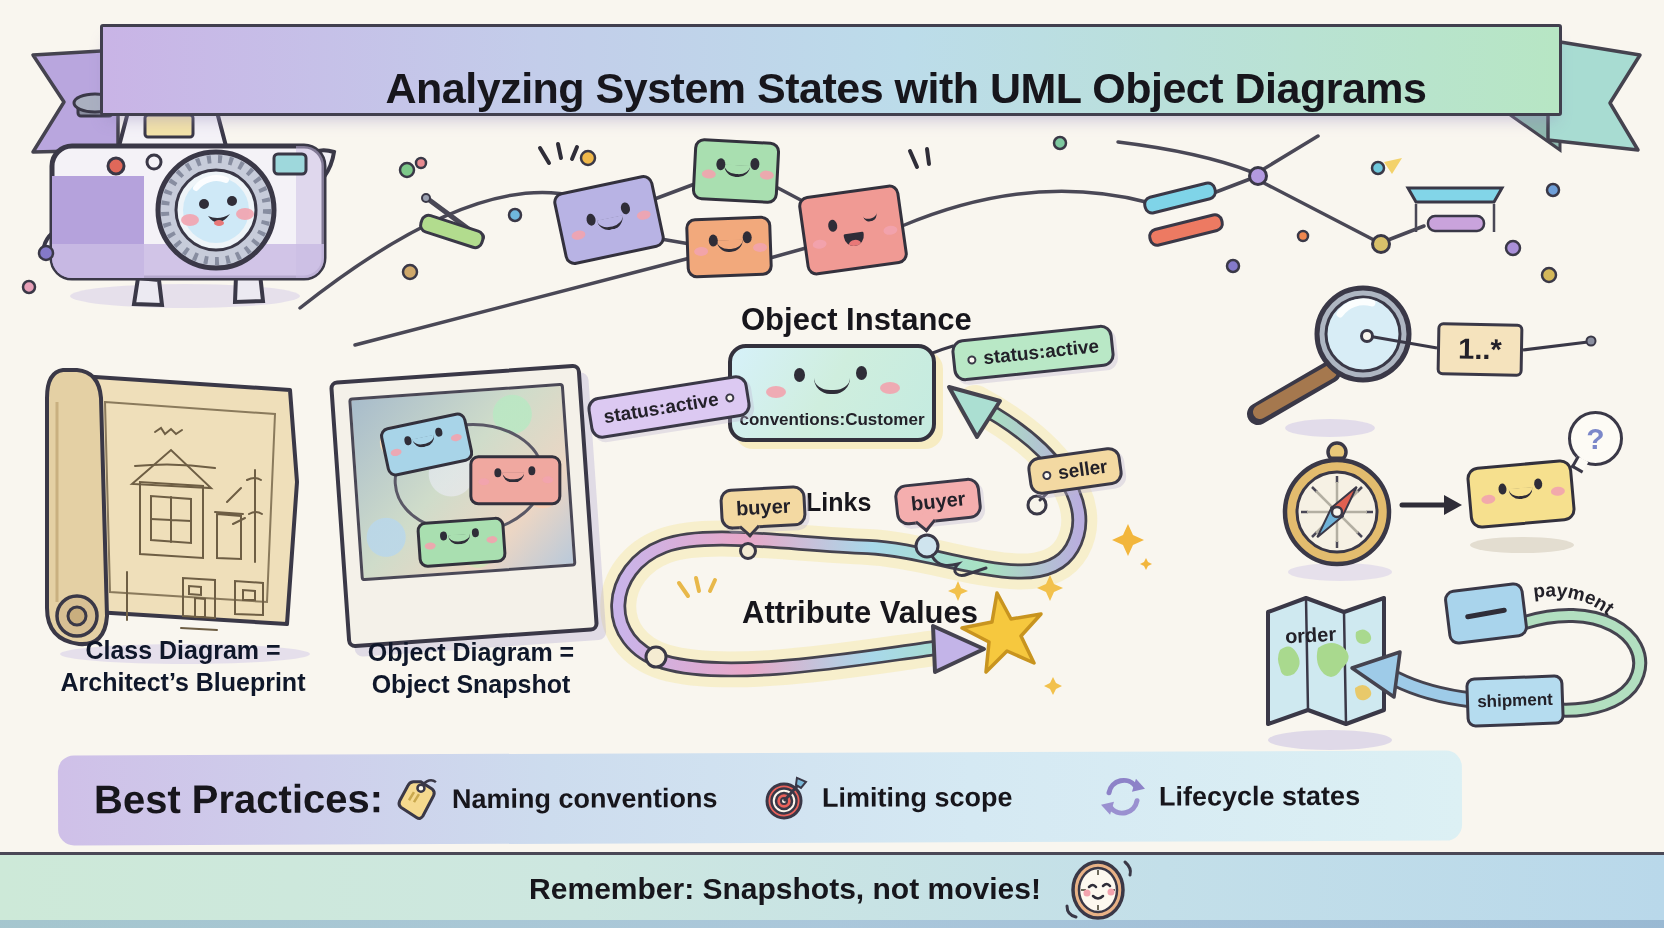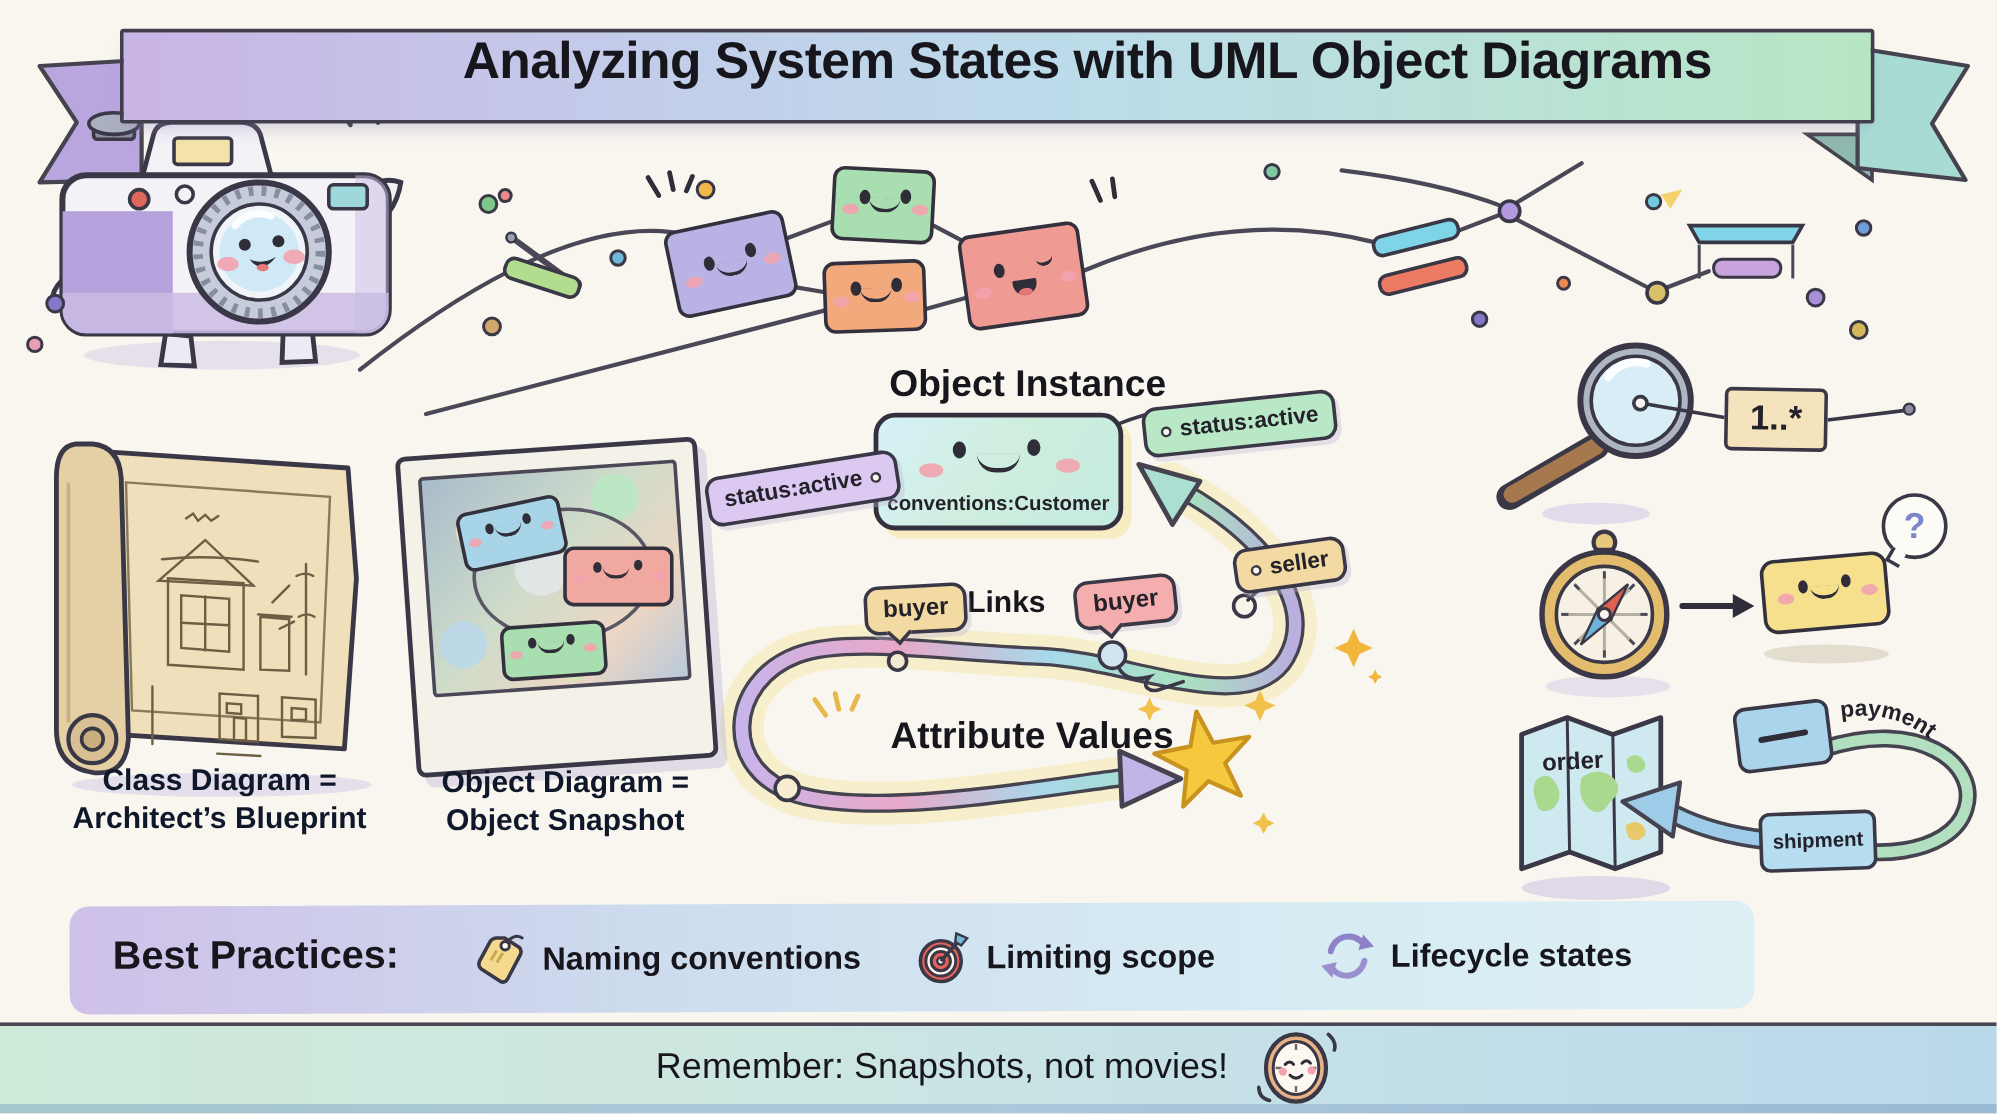--- a/index.html
+++ b/index.html
@@ -6,24 +6,24 @@
   .stage {
     position:relative; width:1664px; height:928px; overflow:hidden;
     background:#f9f6ef; font-family:"Liberation Sans", sans-serif; color:#232129;
   }
   .stage * { box-sizing:border-box; }
   #art { position:absolute; left:0; top:0; z-index:1; }
   .ov { position:absolute; z-index:2; }
 
   
   .banner {
-    position:absolute; z-index:2; left:100px; top:24px; width:1462px; height:79px;
+    position:absolute; z-index:2; left:100px; top:24px; width:1462px; height:92px;
     background:linear-gradient(90deg,#c9b4e6 0%,#c3cdea 30%,#bcdcea 55%,#b7e6c4 100%);
     border:3px solid #413f4e; border-radius:3px;
-    display:flex; align-items:flex-start; justify-content:center; padding-left:150px;
+    display:flex; align-items:flex-end; justify-content:center; padding-left:150px;
     box-shadow:0 10px 14px -6px rgba(150,140,190,.45);
   }
   .banner-title { font-size:43px; font-weight:bold; letter-spacing:-0.5px; white-space:nowrap; color:#17161c; }
 
   
   .cute { position:absolute; z-index:2; border:3.5px solid #33313d; border-radius:10px; }
   .eye { position:absolute; width:9px; height:12px; border-radius:50%; background:#2f2d38; }
   .wink { position:absolute; width:14px; height:9px; border-bottom:3.5px solid #2f2d38; border-radius:0 0 12px 12px; transform:rotate(-8deg); }
   .smile { position:absolute; width:26px; height:12px; border-bottom:3.5px solid #2f2d38; border-radius:0 0 16px 16px; }
   .mouth-open { position:absolute; width:20px; height:13px; background:#2f2d38; border-radius:2px 2px 16px 16px; overflow:hidden; }
@@ -80,32 +80,32 @@
          background:#fdfbf5; border:3.5px solid #3a3847; border-radius:50%;
          display:flex; align-items:center; justify-content:center;
          font-size:30px; font-weight:bold; color:#7b87c9; }
   .qtail { position:absolute; left:2px; bottom:-8px; width:13px; height:13px; background:#fdfbf5;
          border-left:3px solid #3a3847; border-bottom:3px solid #3a3847; transform:rotate(30deg); }
 
   
   .bp-band { position:absolute; z-index:2; left:58px; top:753px; width:1404px; height:90px;
          border-radius:16px; transform:rotate(-.2deg);
          background:linear-gradient(90deg,#cfc0e8 0%,#cddcee 35%,#d5e9f3 65%,#dcf0f4 100%); }
-  .bp-heading { position:absolute; left:36px; top:22px; font-size:33px; font-weight:bold; color:#17161c; }
+  .bp-heading { position:absolute; left:36px; top:22px; font-size:40px; font-weight:bold; color:#17161c; }
   .bp-item { position:absolute; top:0; height:90px; display:flex; align-items:center; gap:13px; }
   .bp-label { font-size:27px; font-weight:bold; white-space:nowrap; color:#17161c; }
 
   
   .footer-band { position:absolute; z-index:2; left:0; top:852px; width:1664px; height:76px;
          border-top:3px solid #4a4856;
          background:linear-gradient(90deg,#cde9d8 0%,#cde7e0 35%,#c3dfe9 70%,#b9d8ea 100%);
          display:flex; align-items:center; justify-content:center; gap:20px; padding-bottom:6px; }
   .footer-band::after { content:""; position:absolute; left:0; right:0; bottom:0; height:8px;
          background:linear-gradient(90deg,#8fb3c9,#9ab8d6 50%,#88a8c6); opacity:.65; }
-  .footer-text { font-size:30px; font-weight:normal; color:#17161c; white-space:nowrap; }
+  .footer-text { font-size:30px; font-weight:bold; color:#17161c; white-space:nowrap; }
 </style>
 </head>
 <body>
 
 <div class="stage">
 
   <svg id="art" width="1664" height="928" viewBox="0 0 1664 928">
     <defs>
       <linearGradient id="pastelGrad" x1="0" y1="0" x2="1" y2="0">
         <stop offset="0" stop-color="#c9b4ea"></stop>

